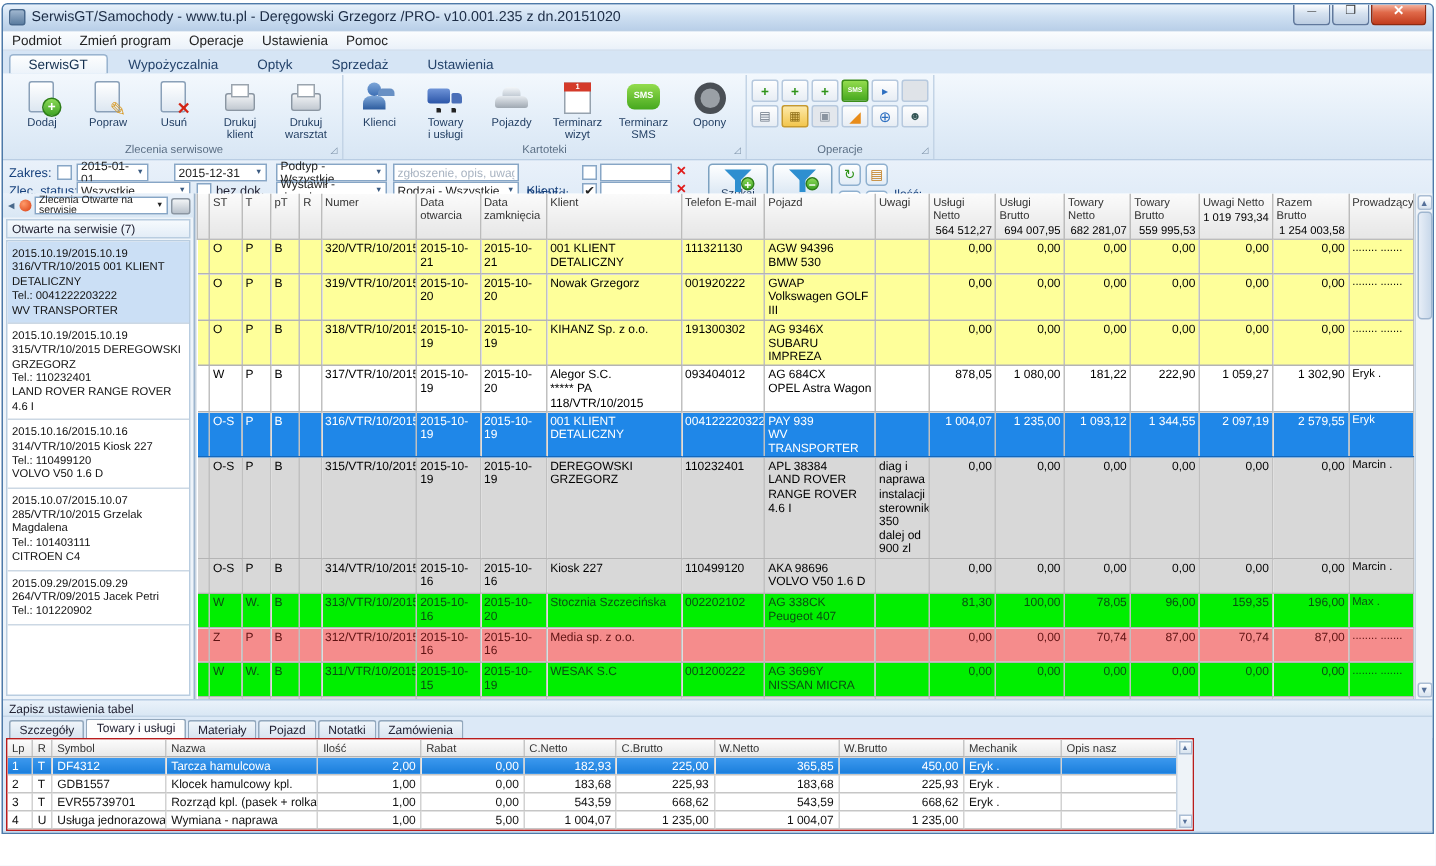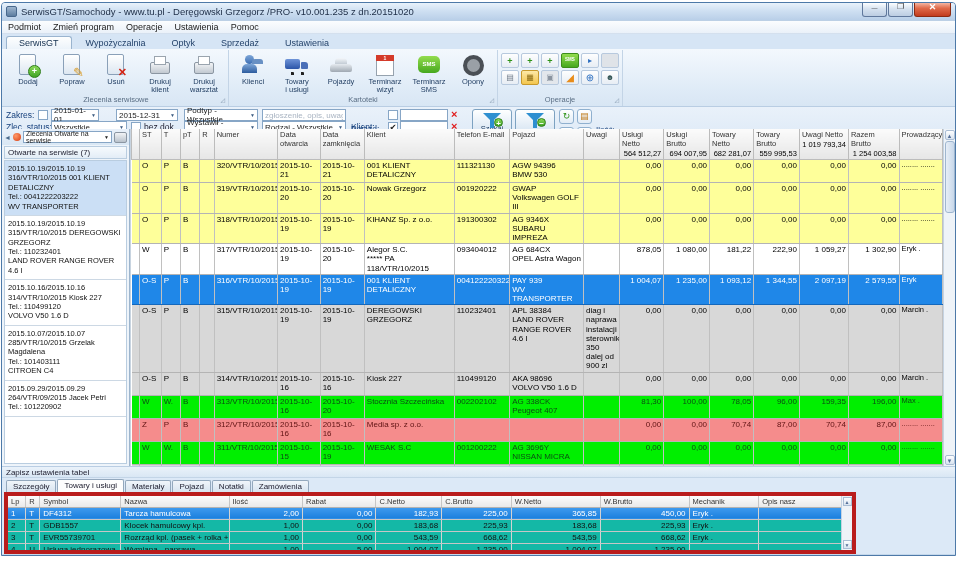--- a/index.html
+++ b/index.html
@@ -115,21 +115,21 @@
   .row-selected td{background:#1f87e8;color:#fff;border-bottom-color:#1468bc;}
   .vsb{width:12px;background:#eef3f8;border-left:1px solid #c5d3e2;display:flex;flex-direction:column;align-items:center;}
   .vsb .sarr{width:10px;height:10px;font-size:6px;line-height:10px;text-align:center;color:#55709a;background:linear-gradient(#fdfeff,#d9e4f0);border:1px solid #aabdd4;border-radius:2px;margin:1px 0;}
   .vsb .sthumb{width:10px;height:72px;background:linear-gradient(90deg,#e7eef7,#c8d8ea);border:1px solid #9fb6cf;border-radius:3px;}
 
   
   .savebar{position:absolute;left:0;top:463px;width:953px;height:12px;background:linear-gradient(#eaf2fa,#d9e7f4);border-top:1px solid #b9cde3;border-bottom:1px solid #c3d5e7;font-size:8px;color:#223;display:flex;align-items:center;padding:0 4px;}
   .btabs{position:absolute;left:0;top:475px;width:953px;height:14px;display:flex;align-items:flex-end;padding:0 4px;gap:1px;background:#dce9f7;}
   .btab{font-size:8px;color:#223;background:linear-gradient(#f0f5fa,#d8e4f0);border:1px solid #93a8bd;border-bottom:none;border-radius:2px 2px 0 0;padding:1px 6px;margin-top:16px;}
   .btab.active{background:#fdfdfd;position:relative;z-index:2;padding-bottom:2px;}
-  .btwrap{position:absolute;left:2px;top:489px;width:852px;height:62px;background:#14b8a6;border:4px solid #b91c1c;overflow:hidden;}
+  .btwrap{position:absolute;left:2px;top:489px;width:792px;height:62px;background:#ffffff;border:1px solid #b91c1c;overflow:hidden;}
   table.bgrid{width:100%;border-collapse:collapse;table-layout:fixed;}
   .bgrid th{background:linear-gradient(#fcfcfc,#e9e9e9);border-right:1px solid #c6c6c6;border-bottom:1px solid #b2b2b2;font-weight:normal;font-size:7.5px;color:#333;text-align:left;padding:0 3px;height:11px;}
   .bgrid td{border-right:1px solid #d2d2d2;border-bottom:1px solid #c6c6c6;font-size:8px;color:#111;padding:0 3px;height:12px;white-space:nowrap;overflow:hidden;}
   .bgrid td.num{text-align:right;}
   .brow-selected td{background:linear-gradient(#3f9bef,#1b7fdd);color:#fff;}
   .bvsb{position:absolute;right:0;top:0;bottom:0;width:11px;background:#eef3f8;border-left:1px solid #c5d3e2;display:flex;flex-direction:column;align-items:center;justify-content:space-between;padding:1px 0;}
   .bvsb .sarr{width:9px;height:9px;font-size:5px;line-height:9px;text-align:center;color:#55709a;background:linear-gradient(#fdfeff,#d9e4f0);border:1px solid #aabdd4;}
   .bottomstrip{position:absolute;left:0;top:551px;width:953px;height:3px;background:linear-gradient(#c9dbee,#aac4e0);}
 </style>
 </head>

